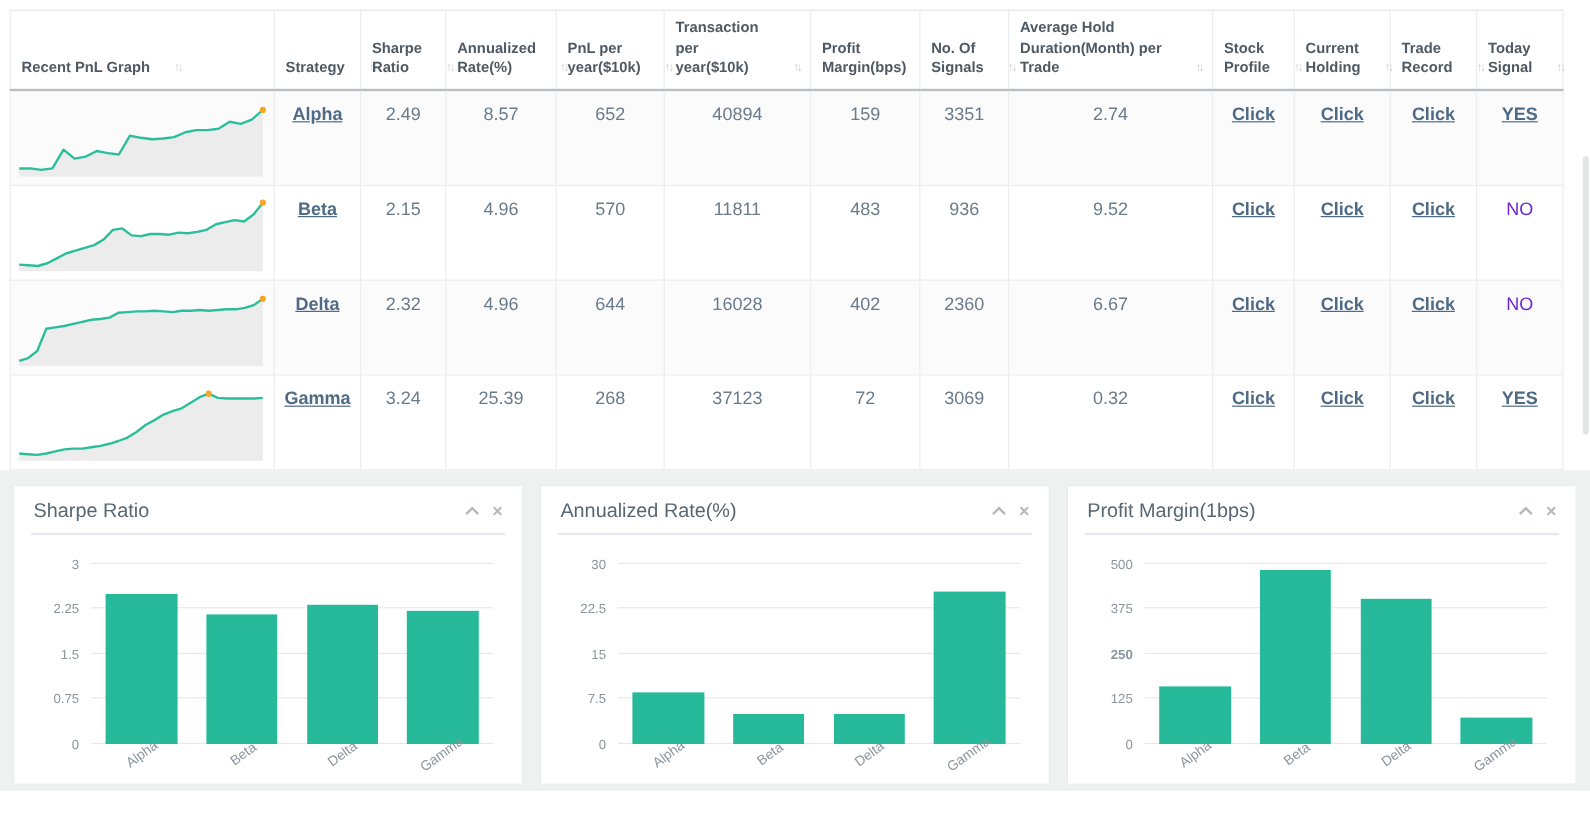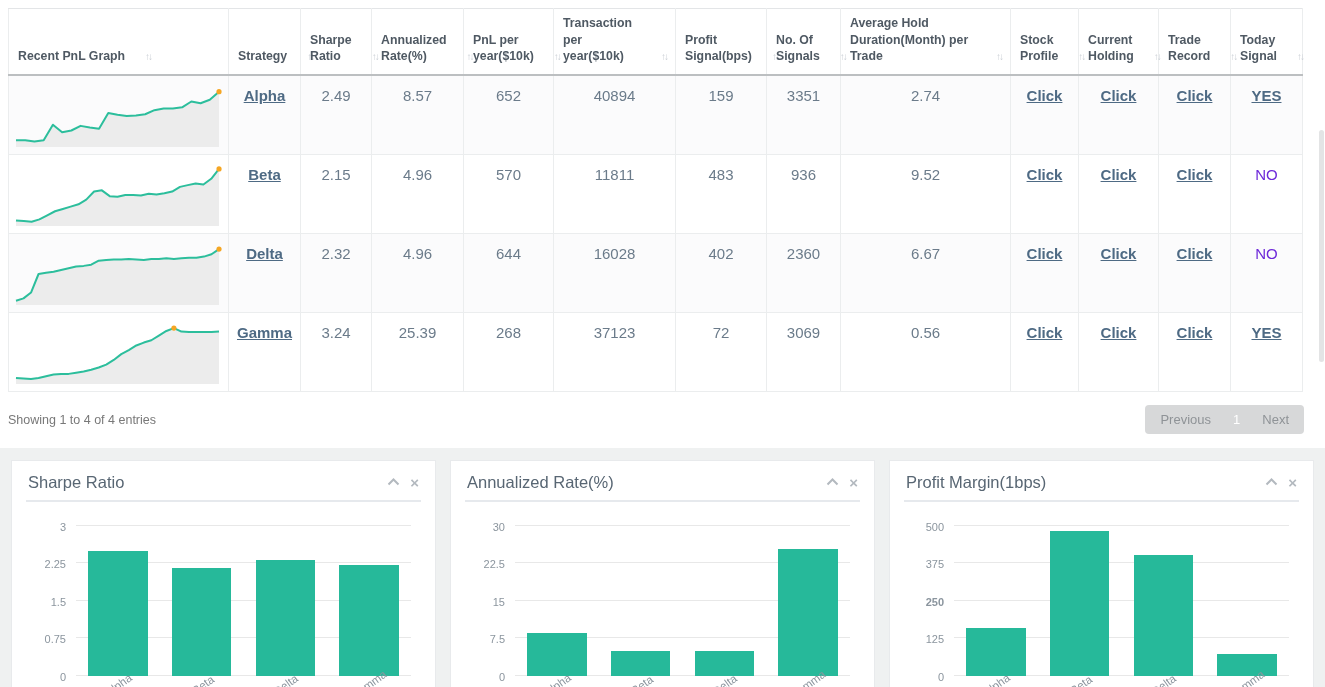--- a/index.html
+++ b/index.html
@@ -143,21 +143,21 @@
             </div>
           </th>
         <th>
             <div class="th-inner">
               <span class="th-label">Transaction per year($10k)</span>
               <span class="sort-icon">↑↓</span>
             </div>
           </th>
         <th>
             <div class="th-inner">
-              <span class="th-label">Profit Signal(bps)</span>
+              <span class="th-label">Profit Margin(bps)</span>
               <span class="sort-icon">↑↓</span>
             </div>
           </th>
         <th>
             <div class="th-inner">
               <span class="th-label">No. Of Signals</span>
               <span class="sort-icon">↑↓</span>
             </div>
           </th>
         <th>
@@ -272,37 +272,29 @@
               </svg>
             </div>
           </td>
           <td><a class="tlink">Gamma</a></td>
           <td>3.24</td>
           <td>25.39</td>
           <td>268</td>
           <td>37123</td>
           <td>72</td>
           <td>3069</td>
-          <td>0.56</td>
+          <td>0.32</td>
           <td><a class="tlink">Click</a></td>
           <td><a class="tlink">Click</a></td>
           <td><a class="tlink">Click</a></td>
           <td><a class="tlink">YES</a></td>
         </tr>
       </tbody>
   </table>
 
-  <div class="table-footer">
-    <span class="info-text">Showing 1 to 4 of 4 entries</span>
-    <div class="paginate">
-      <a class="page-grey">Previous</a>
-      <a class="page-active">1</a>
-      <a class="page-grey">Next</a>
-    </div>
-  </div>
 </div>
 
 <div class="scroll-track"></div>
 
 <div class="charts-section">
   <div class="panel">
     <div class="panel-head">
       <h2 class="panel-title">Sharpe Ratio</h2>
       <div class="panel-tools">
         <span class="tool-chevron">

